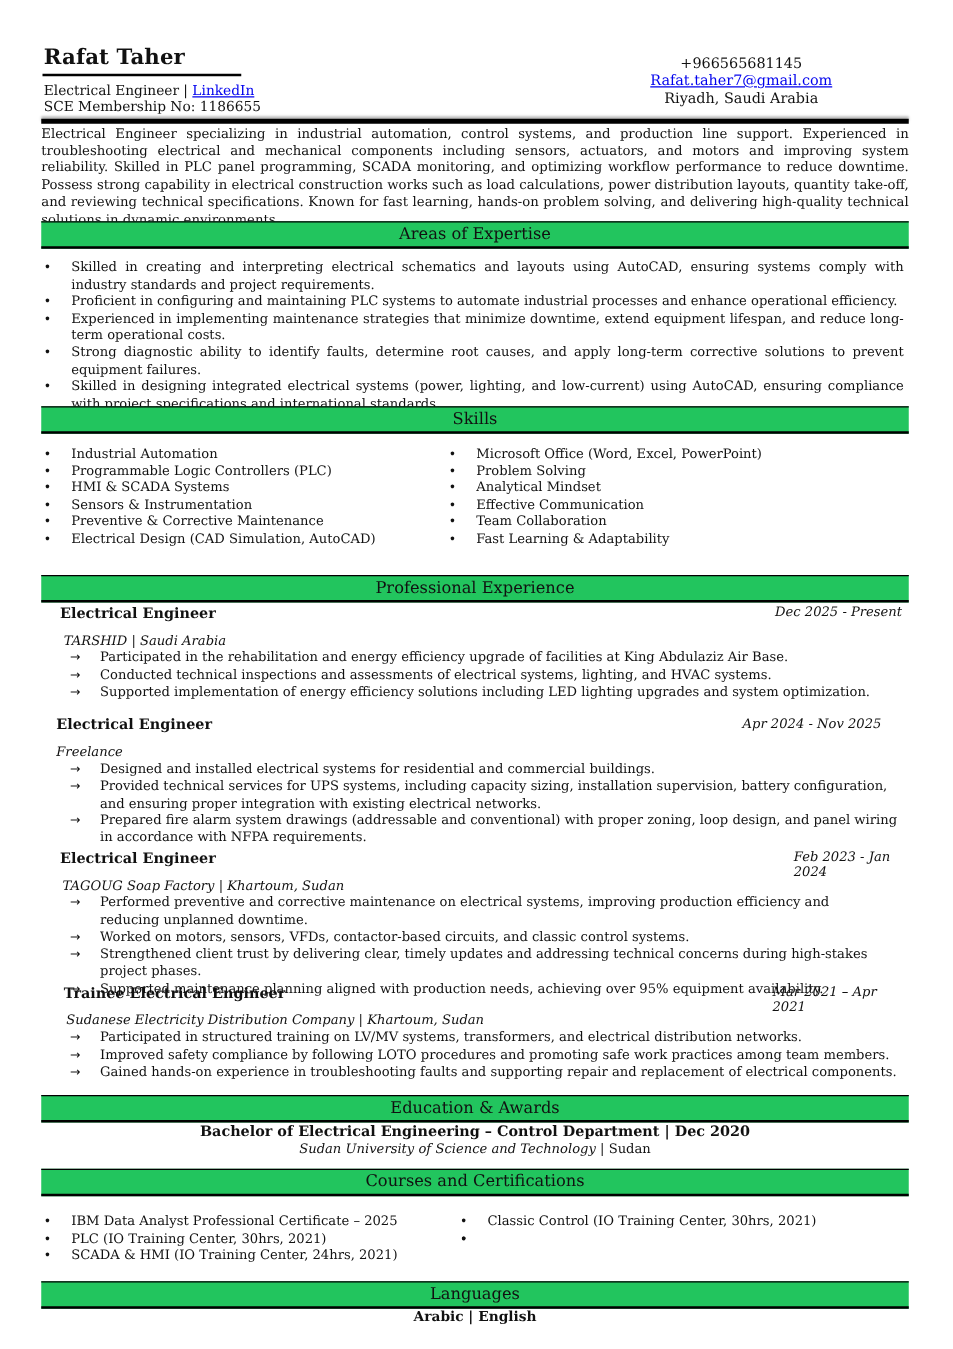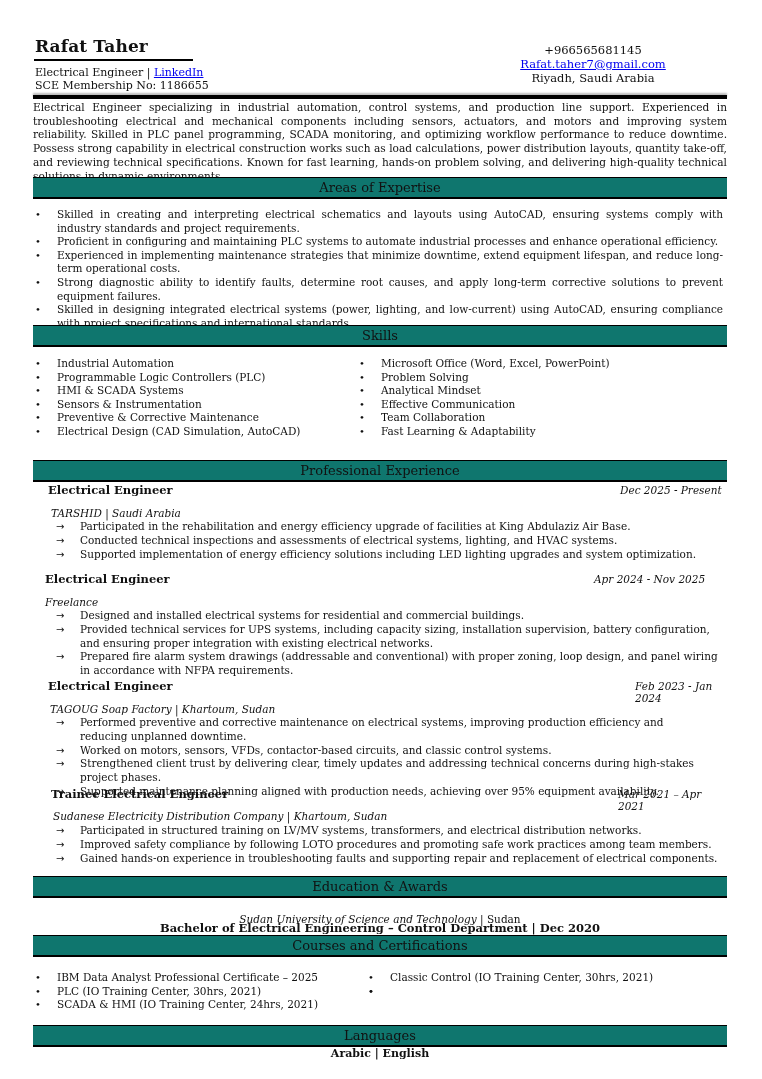--- a/index.html
+++ b/index.html
@@ -13,37 +13,37 @@
   .name { position: absolute; left: 2px; top: 36px; font-size: 17px; font-weight: bold; letter-spacing: 0.1px; }
   .name-rule { position: absolute; left: 1px; top: 59px; width: 159px; height: 2px; background: #000; }
   .title-line { position: absolute; left: 2px; top: 66px; font-size: 11px; }
   .member-line { position: absolute; left: 2px; top: 79px; font-size: 11px; }
   .contact { position: absolute; left: 440px; top: 43px; width: 240px; text-align: center; font-size: 11.5px; line-height: 14px; }
   .hdr-rule { position: absolute; left: 0; top: 95px; width: 694px; height: 4px; background: #000; box-shadow: 0 -2px 2px #bbb; }
 
   .summary { position: absolute; left: 0; top: 101px; width: 694px; font-size: 10.6px; line-height: 13.7px; text-align: justify; }
 
   
-  .sec { position: absolute; left: 0; width: 694px; height: 19px; background: #0f766e;
+  .sec { position: absolute; left: 0; width: 694px; height: 19px; background: #22c55e;
          border-top: 1px solid #000; border-bottom: 2px solid #000;
          text-align: center; font-size: 13px; line-height: 19px; }
 
   ul.bul { list-style: none; margin: 0; padding: 0; position: absolute; }
   ul.bul li { position: relative; padding-left: 24px; font-size: 10.5px; line-height: 13.6px; }
   ul.bul li .dot { position: absolute; left: 2px; top: 0; font-size: 10px; }
   .just li { text-align: justify; }
 
   .job-title { position: absolute; font-weight: bold; font-size: 11.5px; }
   .job-date { position: absolute; font-style: italic; font-size: 10.5px; }
   .job-org { position: absolute; font-style: italic; font-size: 10.5px; }
   ul.arr { list-style: none; margin: 0; padding: 0; position: absolute; }
   ul.arr li { position: relative; padding-left: 24px; font-size: 10.5px; line-height: 13.8px; }
   ul.arr li .arrow { position: absolute; left: 0; top: 0; font-family: "DejaVu Sans", sans-serif; font-size: 10px; }
 
-  .edu-degree { position: absolute; left: 0; width: 694px; text-align: center; font-weight: bold; font-size: 11.5px; margin-top: 23px; }
+  .edu-degree { position: absolute; left: 0; width: 694px; text-align: center; font-weight: bold; font-size: 11.5px; }
   .edu-school { position: absolute; left: 0; width: 694px; text-align: center; font-size: 10.5px; }
   .lang { position: absolute; left: 0; width: 694px; text-align: center; font-weight: bold; font-size: 11px; }
 </style>
 </head>
 <body>
 
 <div class="page">
 
   <div class="hdr">
     <div class="name">Rafat Taher</div>

